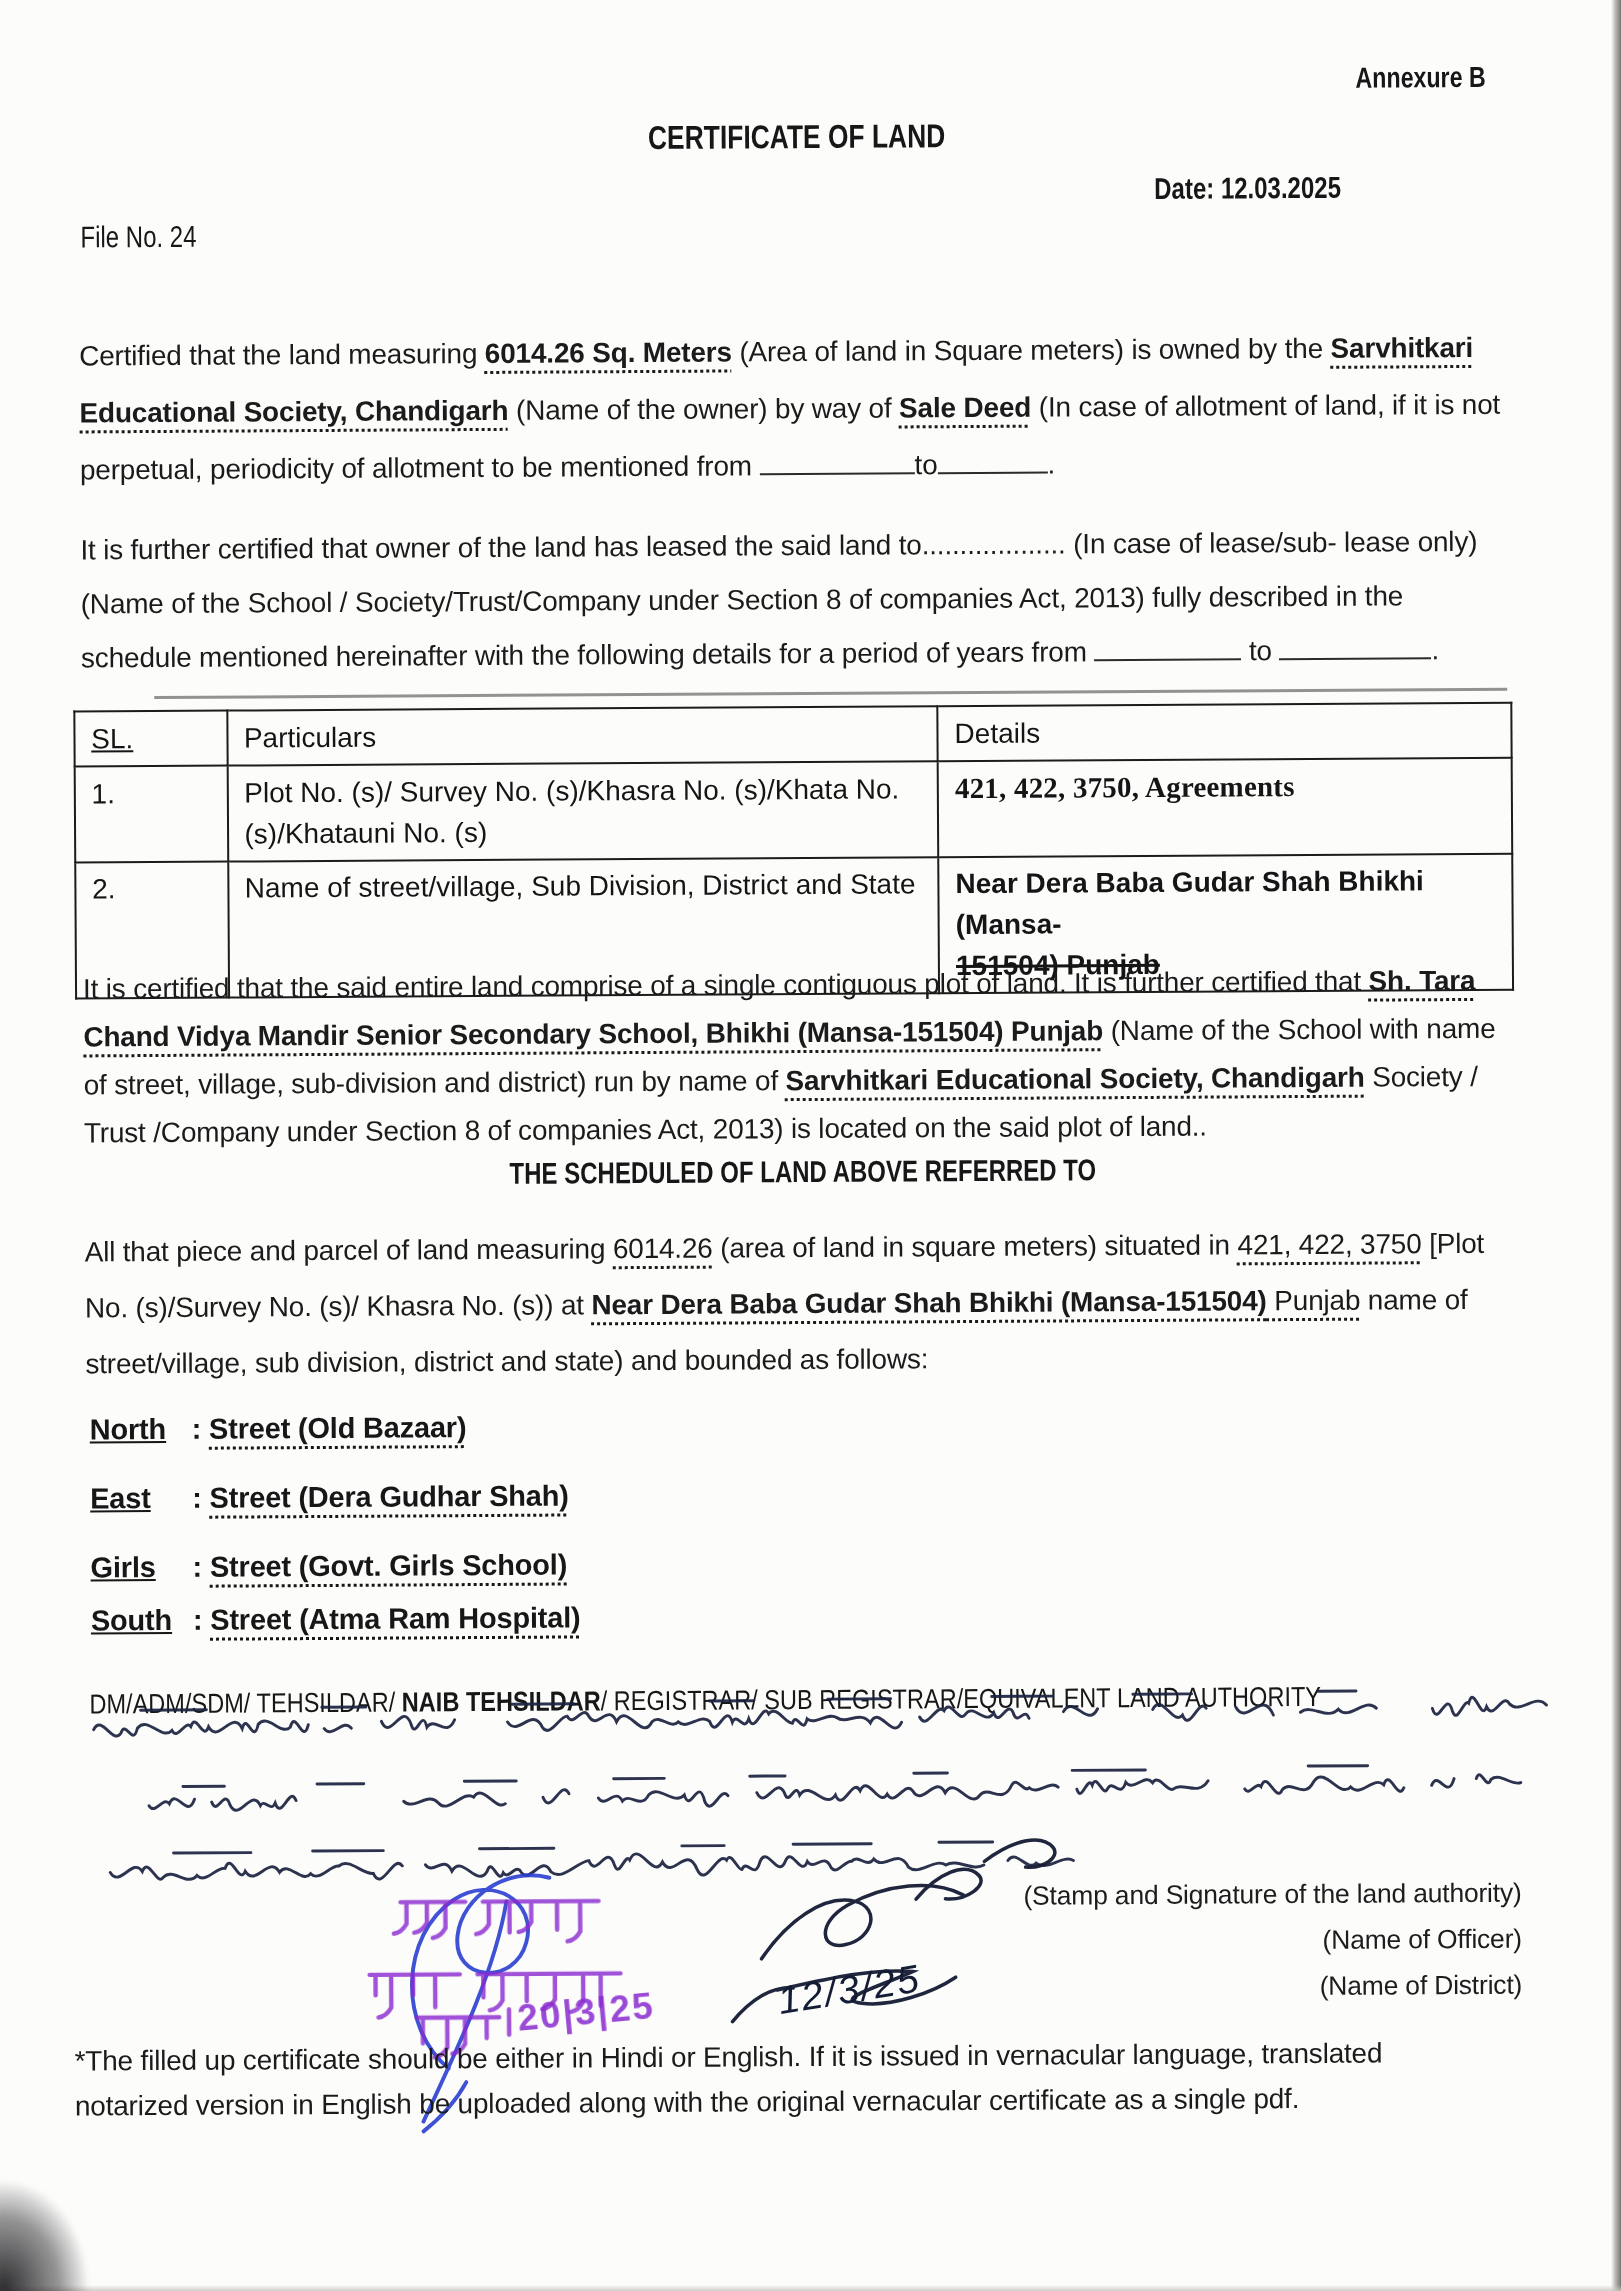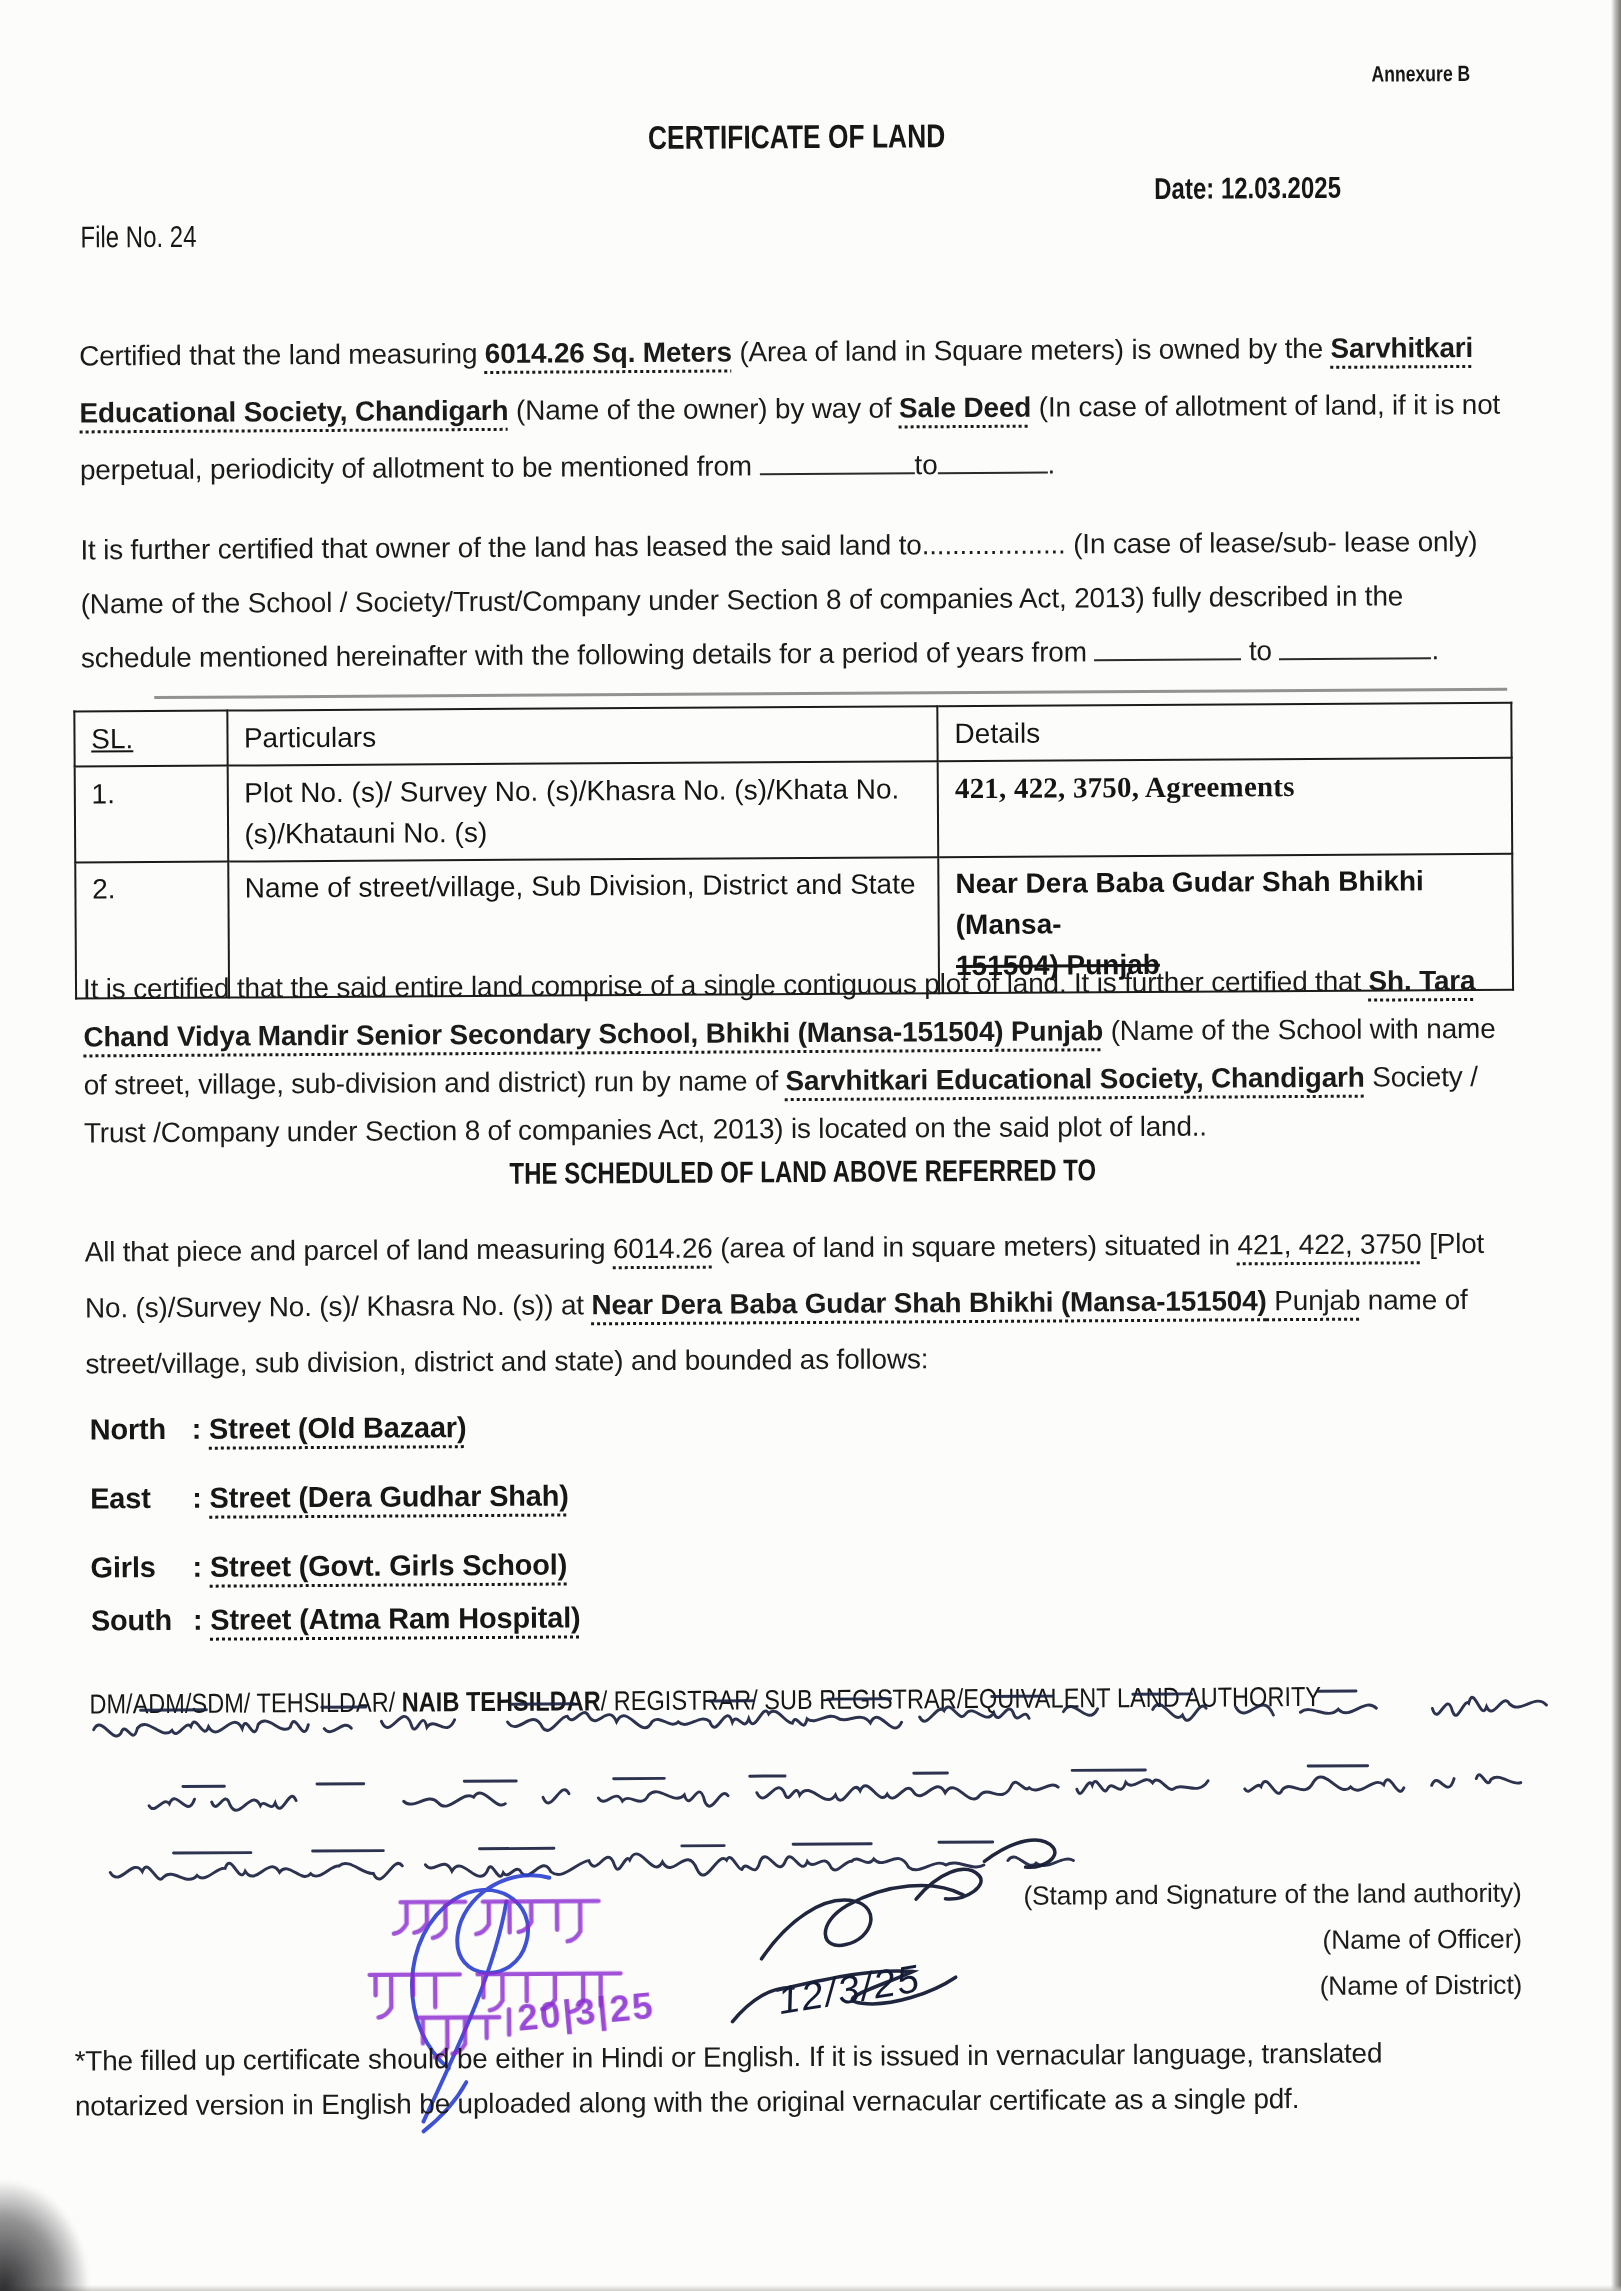--- a/index.html
+++ b/index.html
@@ -15,40 +15,40 @@
   .cond{display:inline-block;transform:scaleX(0.8);transform-origin:left center;white-space:nowrap;}
   .cond-c{display:inline-block;transform:scaleX(0.8);transform-origin:center center;white-space:nowrap;}
   .center{text-align:center;}
   table.land{position:absolute;left:76px;top:706px;width:1439px;border-collapse:collapse;font-size:28px;color:#151515;}
   table.land td{border:2.5px solid #1c1c1c;padding:5.9px 15.7px;vertical-align:top;line-height:41px;}
   td.c-sl{width:123px;text-decoration:underline;}
   td.c-part{width:702px;}
   td.c-det{width:559px;}
   .serifb{font-family:"Liberation Serif",serif;font-weight:bold;font-size:29px;letter-spacing:0.2px;}
   .bound{position:absolute;left:88px;font-size:29px;font-weight:bold;letter-spacing:-0.2px;}
-  .bound .dir{display:inline-block;width:102px;}
+  .bound .dir{display:inline-block;width:102px;text-decoration:underline;}
   .sigblock{position:absolute;right:104px;text-align:right;font-size:26.5px;line-height:46px;color:#1d1d1d;letter-spacing:-0.2px;}
   .footer-line{position:absolute;left:69px;width:1441px;font-size:28px;letter-spacing:-0.2px;color:#1b1b1b;}
   .hw-date{position:absolute;font-size:39px;font-style:italic;color:#141c35;transform:rotate(-9deg);letter-spacing:2px;}
   .stamp-date{position:absolute;font-size:37px;color:#8a2bd0;opacity:.85;transform:rotate(-5deg);letter-spacing:2px;font-weight:bold;filter:blur(0.4px);}
   .edge-right{position:absolute;right:0;top:0;width:9.8px;height:100%;
      background:linear-gradient(to right,rgba(252,252,251,0),#b9b8b5 45%,#77766f);}
   .edge-bottom{position:absolute;left:0;bottom:0;width:100%;height:6.9px;background:linear-gradient(to bottom,rgba(252,252,251,0),#c7c6c2);}
   .smudge{position:absolute;left:-17.6px;bottom:-13.7px;width:108px;height:127px;
      background:radial-gradient(ellipse at 20% 85%,rgba(25,25,28,.9),rgba(25,25,28,.45) 45%,transparent 70%);filter:blur(2px);}
   .table-shadow{position:absolute;left:157px;top:692px;width:1353px;height:2.9px;background:#3a3a3a;opacity:.55;}
   svg.ink{position:absolute;left:0;top:0;width:1621px;height:2292px;pointer-events:none;}
 </style>
 </head>
 <body>
 
 <div class="page">
   <div class="content">
 
-    <div class="abs" style="right:120px;top:65px;font-weight:bold;font-size:22px;text-align:right;"><span class="cond">Annexure B</span></div>
+    <div class="abs" style="right:96px;top:65px;font-weight:bold;font-size:29px;text-align:right;"><span class="cond">Annexure B</span></div>
 
     <div class="abs center" style="left:84px;top:118px;width:1437px;font-weight:bold;font-size:33px;"><span class="cond-c">CERTIFICATE OF LAND</span></div>
 
     <div class="abs" style="left:1160px;top:174px;font-weight:bold;font-size:30px;"><span class="cond">Date: 12.03.2025</span></div>
     <div class="abs" style="left:86px;top:216px;font-weight:normal;font-size:30px;"><span class="cond">File No. 24</span></div>
 
     <div class="para" style="top:323px;"><span>Certified that the land measuring  </span><span class="b du">6014.26 Sq. Meters</span><span>  (Area of land in Square meters) is owned by the </span><span class="b du">Sarvhitkari Educational Society, Chandigarh</span><span> (Name of the owner) by way of </span><span class="b du">Sale Deed</span><span> (In case of allotment of land, if it is not perpetual, periodicity of allotment to be mentioned from </span><span class="blank" style="width:155px;"></span><span>to</span><span class="blank" style="width:110px;"></span><span>.</span></div>
 
     <div class="para" style="top:519px;line-height:54px;"><span>It is further certified that owner of the land has leased the said land to</span><span>...................</span><span> (In case of lease/sub- lease only) (Name of the School / Society/Trust/Company under Section 8 of companies Act, 2013) fully described in the schedule mentioned hereinafter with the following details for a period of years from </span><span class="blank" style="width:147px;"></span><span> to </span><span class="blank" style="width:152px;"></span><span>.</span></div>
 

